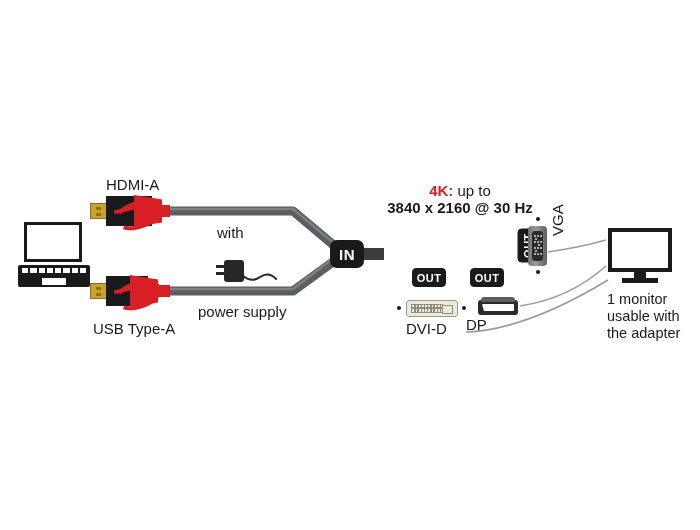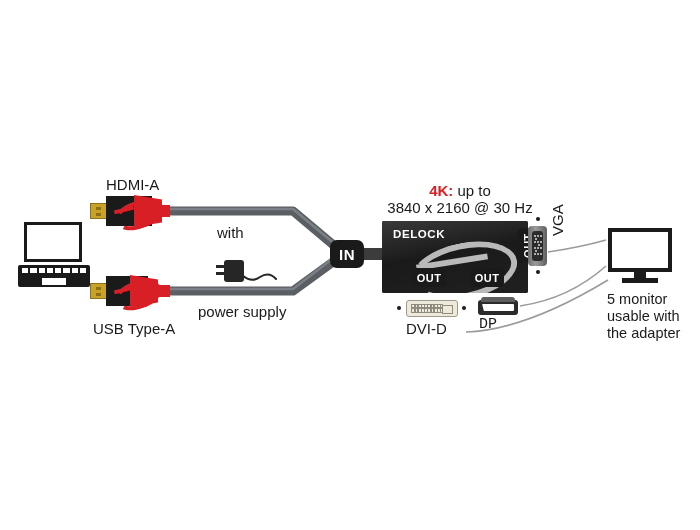--- a/index.html
+++ b/index.html
@@ -26,29 +26,29 @@
     color: #1a1a1a;
     font-family: "Liberation Sans", sans-serif;
     font-size: 15px;
     line-height: 17px;
     white-space: nowrap;
     letter-spacing: 0px;
   }
   .label.multiline { white-space: normal; }
 
   #spec-line1 { top: 182px; left: 380px; width: 160px; text-align: center; }
-  #spec-line2 { top: 199px; left: 371px; width: 178px; text-align: center; font-size: 15px; }
+  #spec-line2 { top: 199px; left: 371px; width: 178px; text-align: center; font-size: 15px; font-weight: bold; }
   .k4 { color: #d81f26; font-weight: bold; }
 
   #hdmi-label      { top: 176px; left: 106px; }
   #usb-label       { top: 320px; left: 93px; }
   #video-label     { top: 224px; left: 217px; }
   #power-label     { top: 303px; left: 198px; }
   #dvid-label      { top: 320px; left: 406px; }
-  #dp-label        { top: 316px; left: 479px; font-family: Liberation Mono, monospace; }
+  #dp-label        { top: 316px; left: 466px; }
   #monitor-note    { top: 291px; left: 607px; width: 92px; font-size: 14.5px; line-height: 17px; }
 
   
   #vga-label {
     top: 236px; left: 549px;
     transform: rotate(-90deg);
     transform-origin: 0 0;
     font-size: 15px;
   }
 
@@ -359,26 +359,20 @@
 
   <div id="power-icon" class="abs">
     <div class="pin p1"></div>
     <div class="pin p2"></div>
     <div class="brick"></div>
   </div>
 
   <div id="in-stub" class="abs"></div>
   <div id="in-badge" class="abs">IN</div>
 
-  <div id="device" class="abs">
-    <div class="sheen"></div>
-    <div class="e-swirl"></div>
-    <div class="e-bar"></div>
-    <div class="logo">DELOCK</div>
-  </div>
 
   <div id="out-dvi" class="out-badge">OUT</div>
   <div id="out-dp" class="out-badge">OUT</div>
   <div id="out-vga" class="out-badge">OUT</div>
 
   <div id="vga-port" class="abs">
     <div class="cav">
       <i style="top:4px;left:2px"></i>
         <i style="top:4px;left:5px"></i>
         <i style="top:4px;left:8px"></i>
@@ -429,15 +423,15 @@
   <div id="video-label" class="label">with</div>
 
   <div id="power-label" class="label">power supply</div>
 
   <div id="vga-label" class="label">VGA</div>
 
   <div id="dvid-label" class="label">DVI-D</div>
 
   <div id="dp-label" class="label">DP</div>
 
-  <div id="monitor-note" class="label multiline">5 monitor usable with the adapter</div>
+  <div id="monitor-note" class="label multiline">1 monitor usable with the adapter</div>
 
 </div>
 
 </body></html>

